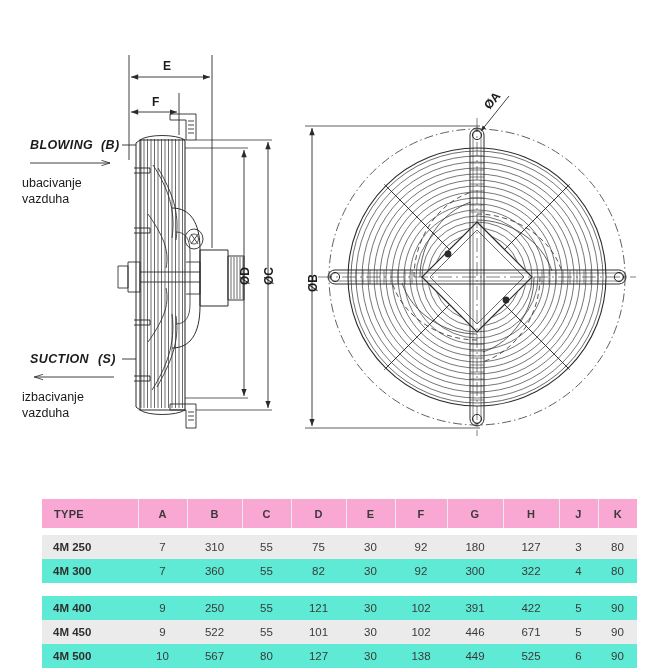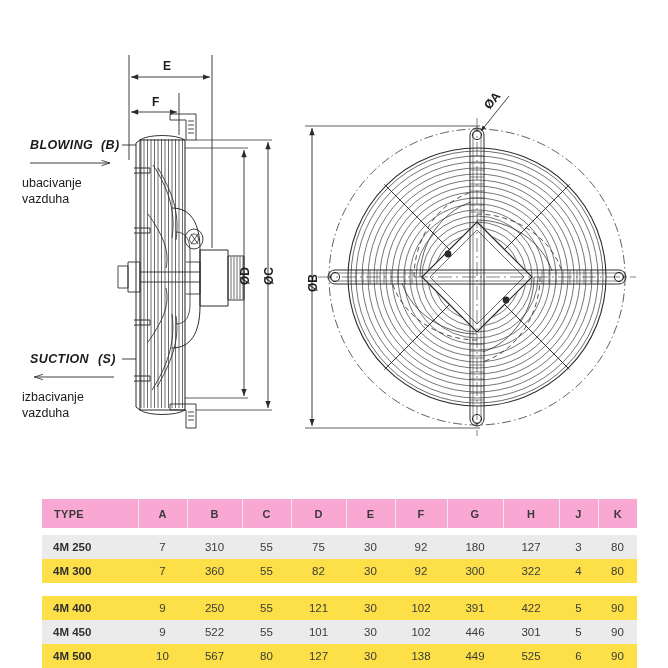--- a/index.html
+++ b/index.html
@@ -122,21 +122,21 @@
     vertical-align: middle;
     text-align: center;
   }
   table.spec td.type-col {
     text-align: left;
     padding-left: 11px;
     font-weight: bold;
     color: #2f2f2f;
   }
   tr.row-grey  td { background: #ebebeb; }
-  tr.row-green td { background: #fde047; }
+  tr.row-green td { background: #5eead4; }
   tr.row-gap   td { background: #ffffff; height: 11px; }
   tr.row-head  th { background: #f9a8d4; }
   .head-sep {
     height: 5px;
     background: #ffffff;
   }
 </style>
 </head>
 <body>
 
@@ -521,21 +521,21 @@
           </tr>
           <tr class="row-grey">
             <td class="type-col">4M 450</td>
             <td>9</td>
             <td>522</td>
             <td>55</td>
             <td>101</td>
             <td>30</td>
             <td>102</td>
             <td>446</td>
-            <td>301</td>
+            <td>671</td>
             <td>5</td>
             <td>90</td>
           </tr>
           <tr class="row-green">
             <td class="type-col">4M 500</td>
             <td>10</td>
             <td>567</td>
             <td>80</td>
             <td>127</td>
             <td>30</td>

